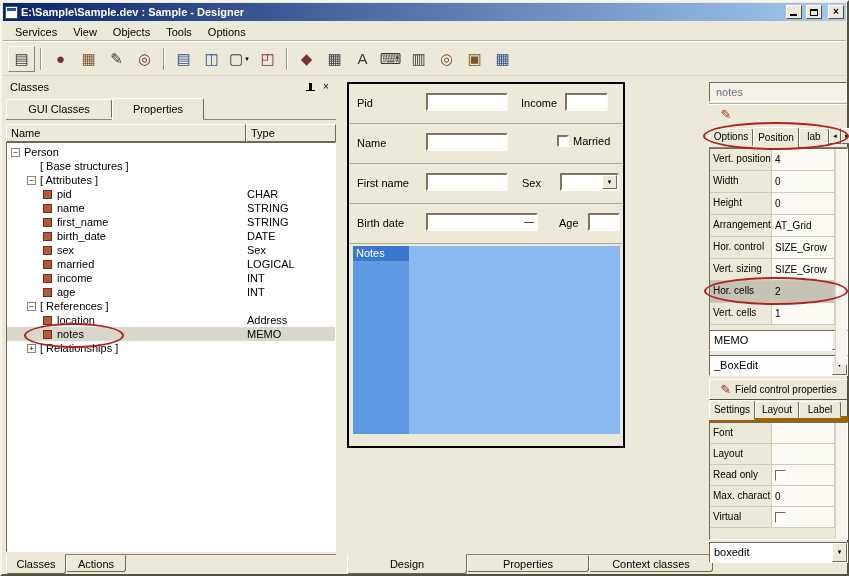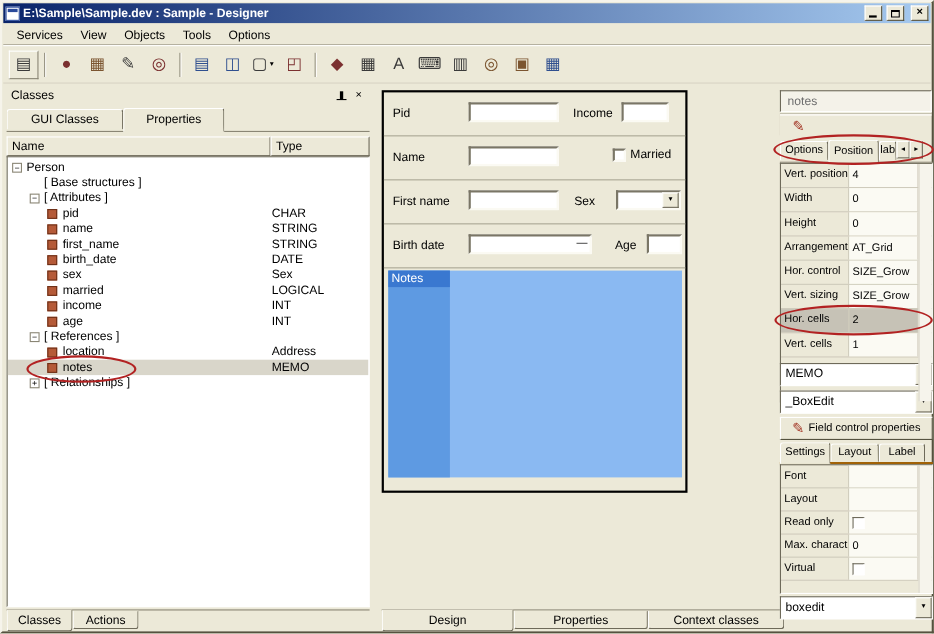--- a/index.html
+++ b/index.html
@@ -83,21 +83,21 @@
   .scrollcol{position:absolute;right:0;top:0;bottom:0;width:12px;background:#f6f4ec;border-left:1px solid #d8d4c6;z-index:3;}
   .pg-row{display:flex;height:22px;border-bottom:1px solid #cfcbbc;}
   #pgrid2 .pg-row{height:21px;}
   .pg-label{width:62px;flex:none;font-size:10px;line-height:20px;padding-left:3px;border-right:1px solid #cfcbbc;overflow:hidden;white-space:nowrap;}
   .pg-value{flex:1;font-size:10px;padding-left:3px;background:#fbfaf3;margin-right:12px;border-right:1px solid #cfcbbc;overflow:hidden;display:flex;align-items:center;white-space:nowrap;}
   .pg-value .chk-box{width:11px;height:11px;border-width:1px;border-color:#6e6a5a #fff #fff #6e6a5a;}
   .pg-row.hl .pg-label,.pg-row.hl .pg-value{background:var(--sel-grid,#c6c2b6);}
   .combo{position:absolute;left:1px;width:139px;height:21px;background:#fff;border:1px solid;border-color:#6e6a5a #fff #fff #6e6a5a;line-height:19px;padding-left:4px;}
   #combo-type{top:252px;} #combo-class{top:277px;} #combo-bottom{top:464px;}
   .fc-btn{position:absolute;left:1px;top:301px;width:139px;height:21px;background:#ece9d8;border:1px solid;border-color:#fff #55523f #55523f #fff;display:flex;align-items:center;justify-content:center;gap:4px;font-size:10px;}
-  #right-tabs2{position:absolute;left:1px;top:324px;width:139px;height:20px;border-bottom:2px solid #a16207;}
+  #right-tabs2{position:absolute;left:1px;top:324px;width:139px;height:20px;border-bottom:6px solid #a16207;}
   #right-tabs2 .ttab{font-size:10px;height:17px;}
   #right-tabs2 .ttab.active{height:20px;}
   
   .ellipse{position:absolute;border:2px solid var(--red,#b22222);border-radius:50%;pointer-events:none;z-index:50;}
   #el1{left:22px;top:321px;width:100px;height:25px;}
   #el2{left:701px;top:120px;width:146px;height:28px;}
   #el3{left:702px;top:275px;width:144px;height:28px;}
 </style>
 </head>
 <body>
@@ -345,21 +345,21 @@
   <div class="right-panel">
     <div class="obj-name">notes</div>
     <div class="icon-strip">
       <span class="mini-btn">
           <span class="pen-glyph">✎</span>
         </span>
     </div>
     <div class="ttabs" id="right-tabs1">
         <span class="ttab" style="width: 44px;">Options</span>
         <span class="ttab active" style="width: 46px;">Position</span>
-        <span class="ttab" style="width: 16px;">lab</span>
+        <span class="ttab" style="width: 30px;">lab</span>
         <span class="tab-arrow">◄</span>
         <span class="tab-arrow">►</span>
       </div>
     <div class="pgrid" id="pgrid1">
       <div class="scrollcol"></div>
     <div class="pg-row">
           <span class="pg-label">Vert. position</span>
           <span class="pg-value">4</span>
         </div>
         <div class="pg-row">

